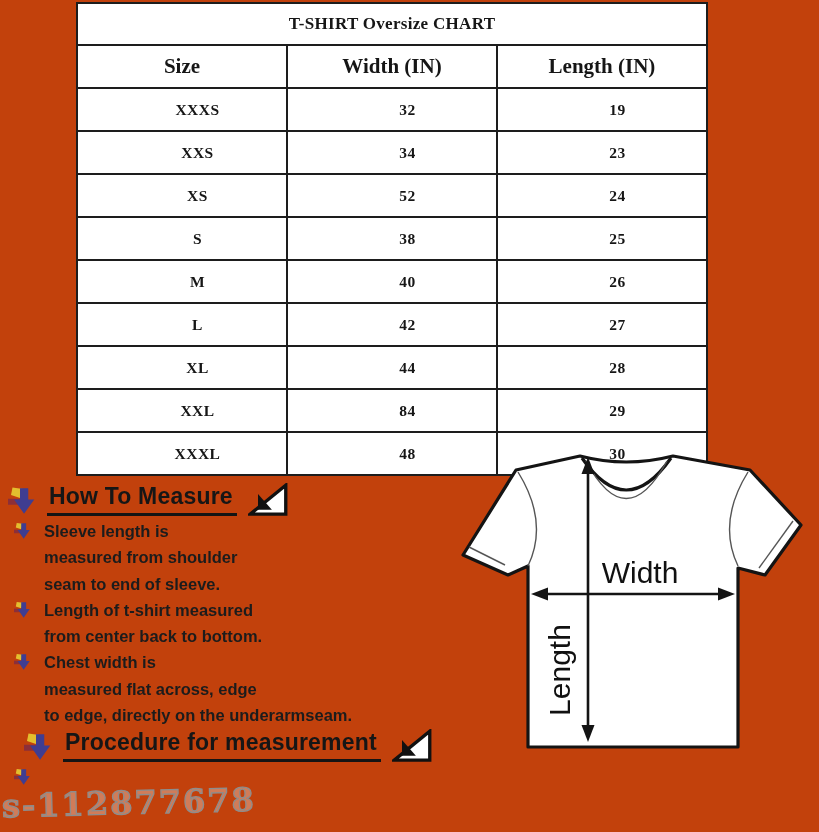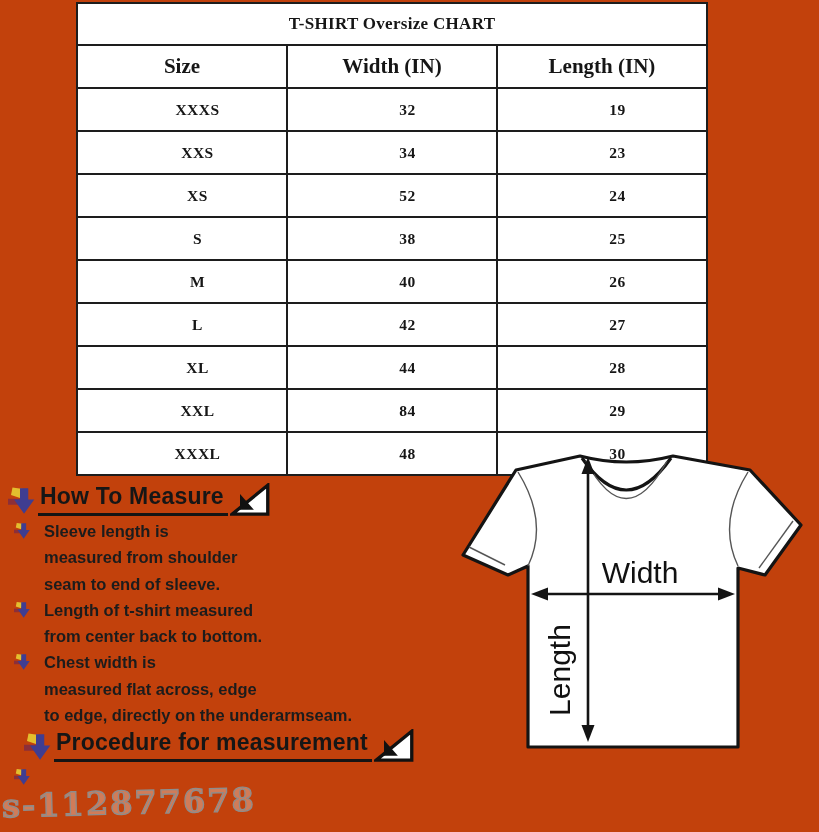--- a/index.html
+++ b/index.html
@@ -16,21 +16,21 @@
   }
   .size-table th, .size-table td {
     border:2.5px solid #1d1d1d; text-align:center; vertical-align:middle;
     font-weight:bold; padding:0;
   }
   .size-table .title-cell { height:40px; font-size:17px; letter-spacing:0.3px; }
   .size-table .col-head   { height:41px; font-size:21px; }
   .size-table td          { height:41px; font-size:15.5px; letter-spacing:0.5px;padding-left:31px; }
 
   
-  .heading-row { position:absolute; display:flex; align-items:center; gap:0; }
+  .heading-row { position:absolute; display:flex; align-items:center; gap:9px; }
   .heading-text {
     font-size:23px; font-weight:bold; letter-spacing:0.2px;
     border-bottom:3px solid #141414; padding:0 4px 3px 2px; white-space:nowrap;
   }
   .bullet-lg { width:30px; height:30px; flex:0 0 auto; margin-top:2px; }
   .tri-icon  { width:40px; height:33px; flex:0 0 auto; margin-left:2px; }
 
   
   .measure-list { position:absolute; list-style:none; margin:0; padding:0; }
   .measure-list li { display:flex; align-items:flex-start; gap:12px; }

